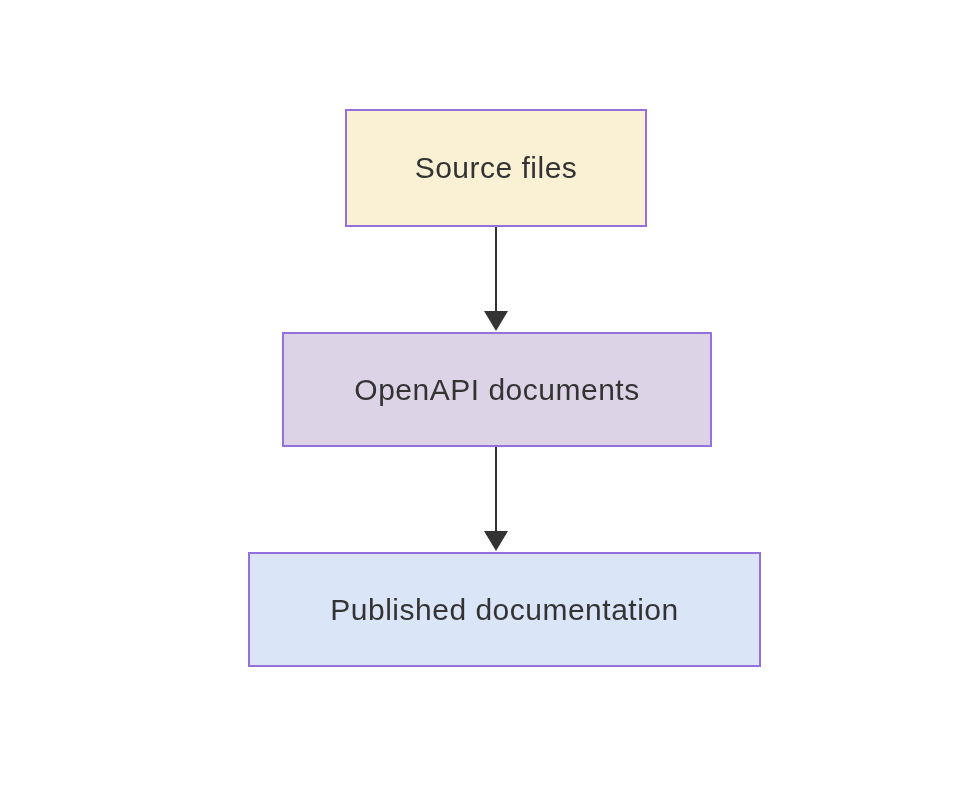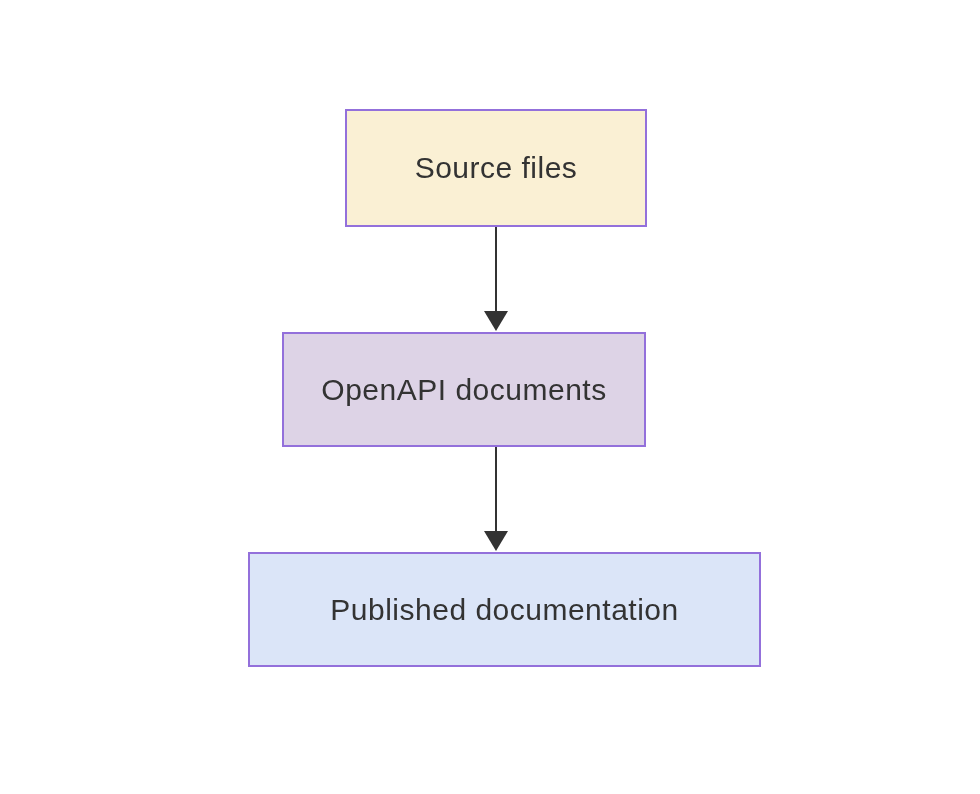--- a/index.html
+++ b/index.html
@@ -22,21 +22,21 @@
     display: flex;
     align-items: center;
     justify-content: center;
   }
   .node-label {
     font-size: 30px;
     letter-spacing: 0.5px;
     white-space: nowrap;
   }
   .node-source   { left: 345px; top: 109px; width: 302px; height: 118px; }
-  .node-openapi  { left: 282px; top: 332px; width: 364px; height: 115px; }
+  .node-openapi  { left: 282px; top: 332px; width: 430px; height: 115px; }
   .node-published{ left: 240px; top: 552px; width: 513px; height: 115px; }
 
   .edge-line {
     position: absolute;
     width: 2px;
   }
   .edge-arrowhead {
     position: absolute;
     width: 0;
     height: 0;

